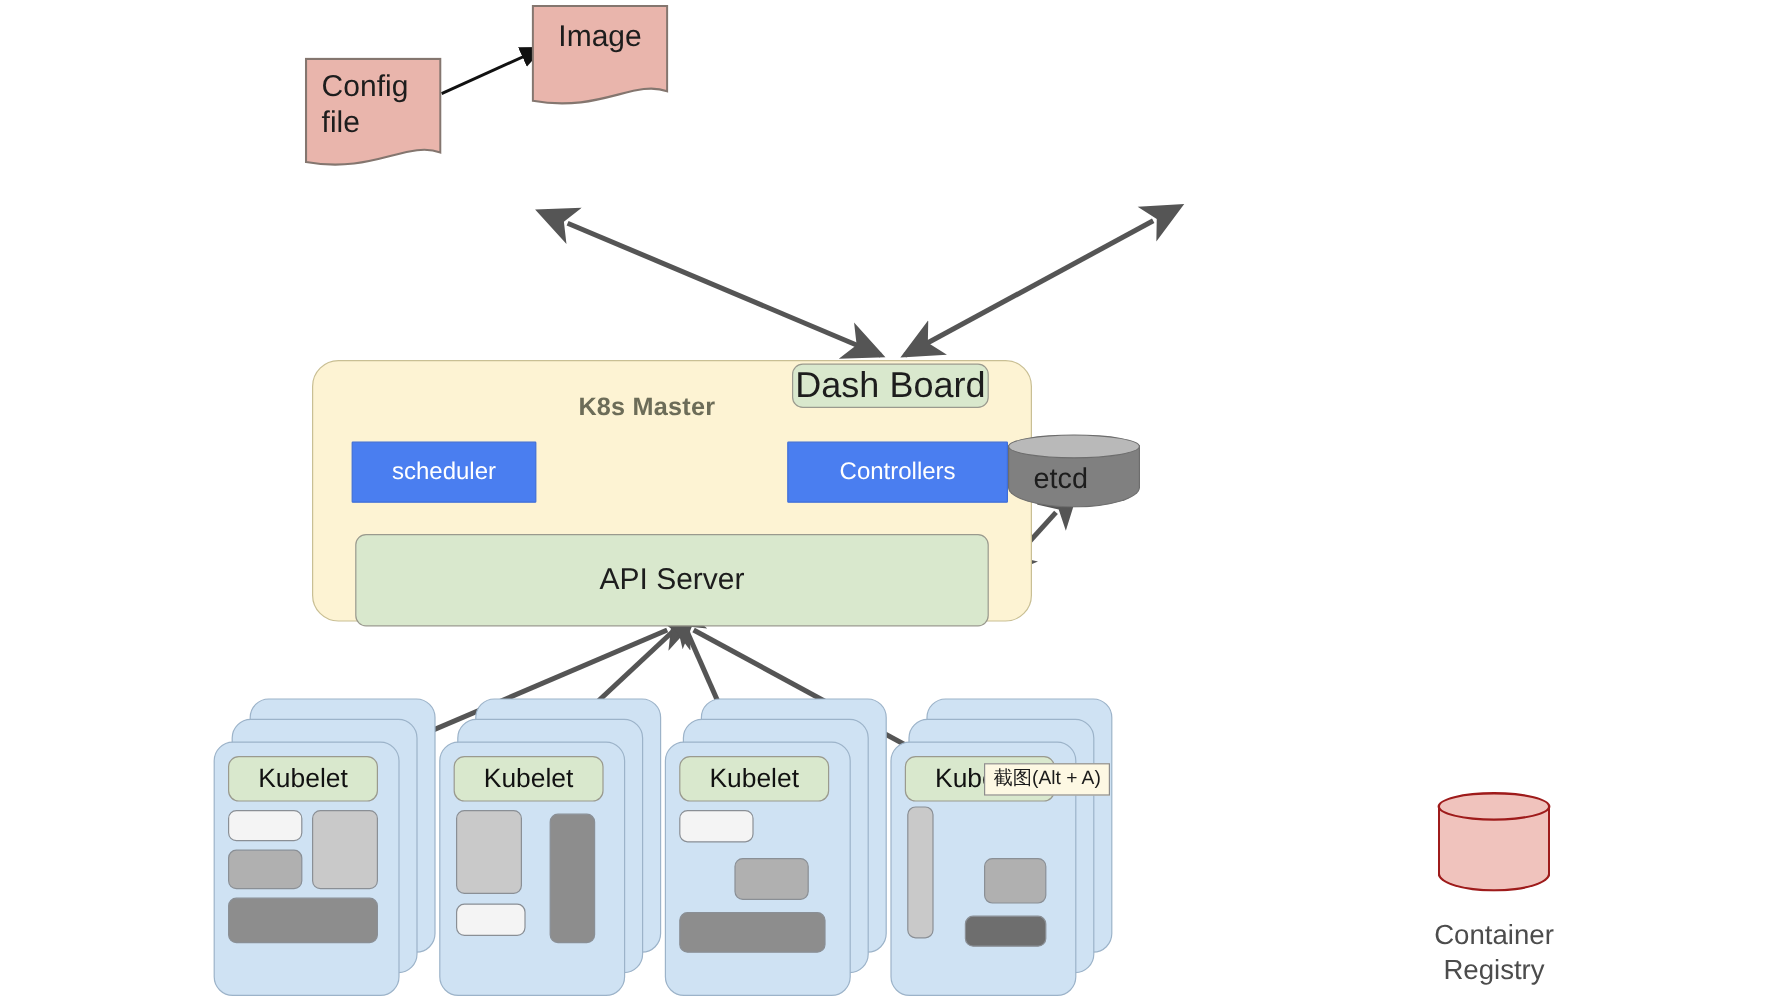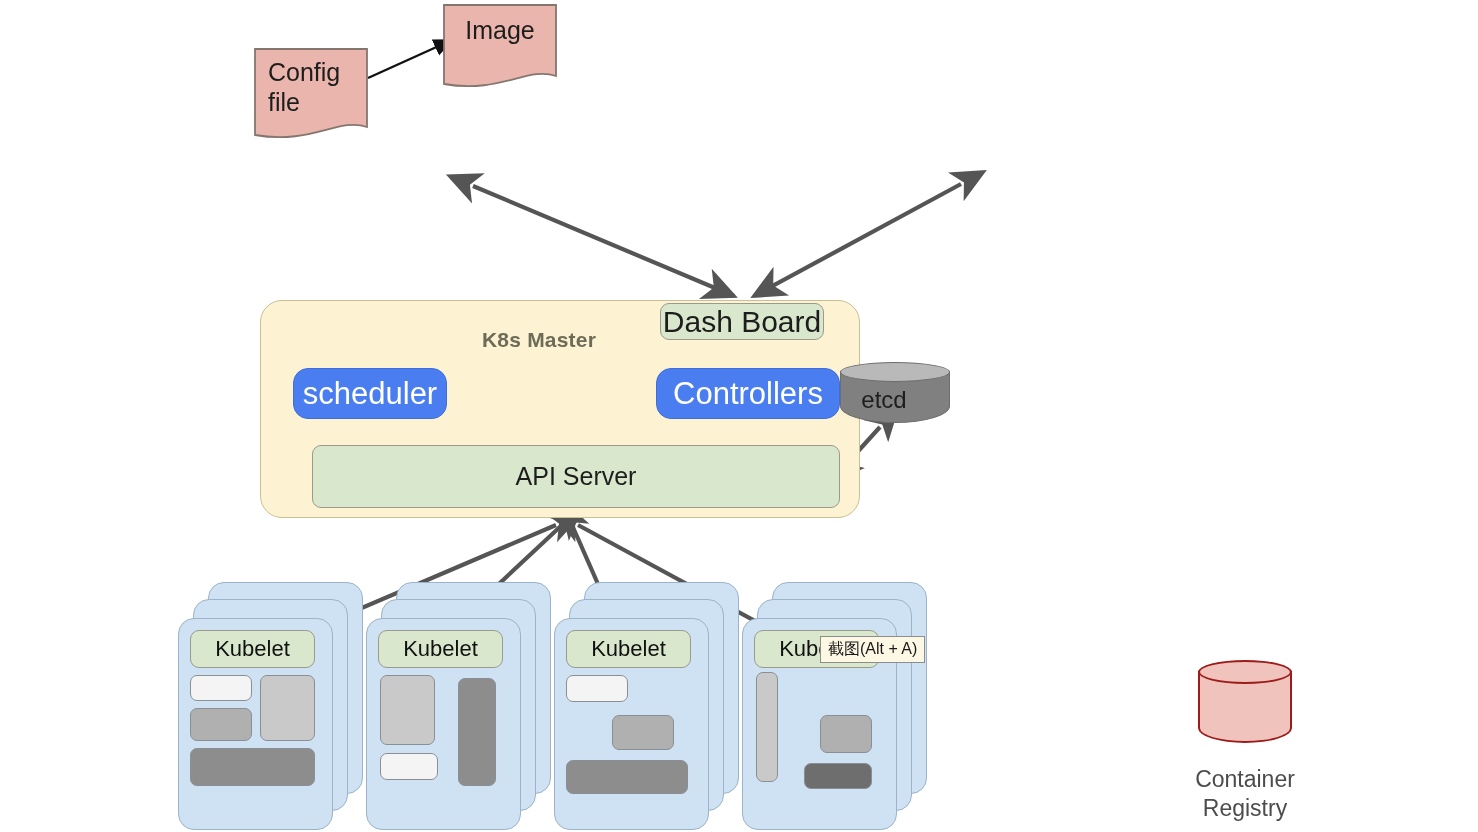--- a/index.html
+++ b/index.html
@@ -83,26 +83,26 @@
     align-items: center;
     justify-content: center;
     color: #1d1d1d;
     font-size: 30px;
   }
   .bluebox {
     position: absolute;
     box-sizing: border-box;
     background: #4a7ef0;
     border: 1.2px solid #3f6ed8;
-    border-radius: 15px;
+    border-radius: 1px;
     display: flex;
     align-items: center;
     justify-content: center;
     color: #ffffff;
-    font-size: 31px;
+    font-size: 20px;
   }
 
   
   .cyl { position: absolute; }
   .cyl .body {
     position: absolute;
     left: 0;
     box-sizing: border-box;
   }
   .cyl .top {
@@ -233,21 +233,21 @@
   </div>
 
   <div class="bluebox" style="left:293px; top:368px; width:154px; height:51px;">
     <span>scheduler</span>
   </div>
 
   <div class="bluebox" style="left:656px; top:368px; width:184px; height:51px;">
     <span>Controllers</span>
   </div>
 
-  <div class="greenbox" style="left:312px; top:445px; width:528px; height:63px; font-size:25px;">
+  <div class="greenbox" style="left:296px; top:445px; width:528px; height:77px; font-size:25px;">
     <span>API Server</span>
   </div>
 
   <div class="cyl" style="left:840px; top:362px; width:88px; height:70px;">
     <div class="body" style="top:9px; width:110px; height:52px; background:#808080;
                 border-left:1.4px solid #6d6d6d; border-right:1.4px solid #6d6d6d;
                 border-bottom:1.4px solid #6d6d6d;
                 border-radius:0 0 55px 55px / 0 0 17px 17px;"></div>
     <div class="top" style="top:0px; width:110px; height:20px; background:#b9b9b9;
                 border:1.4px solid #6d6d6d;"></div>

